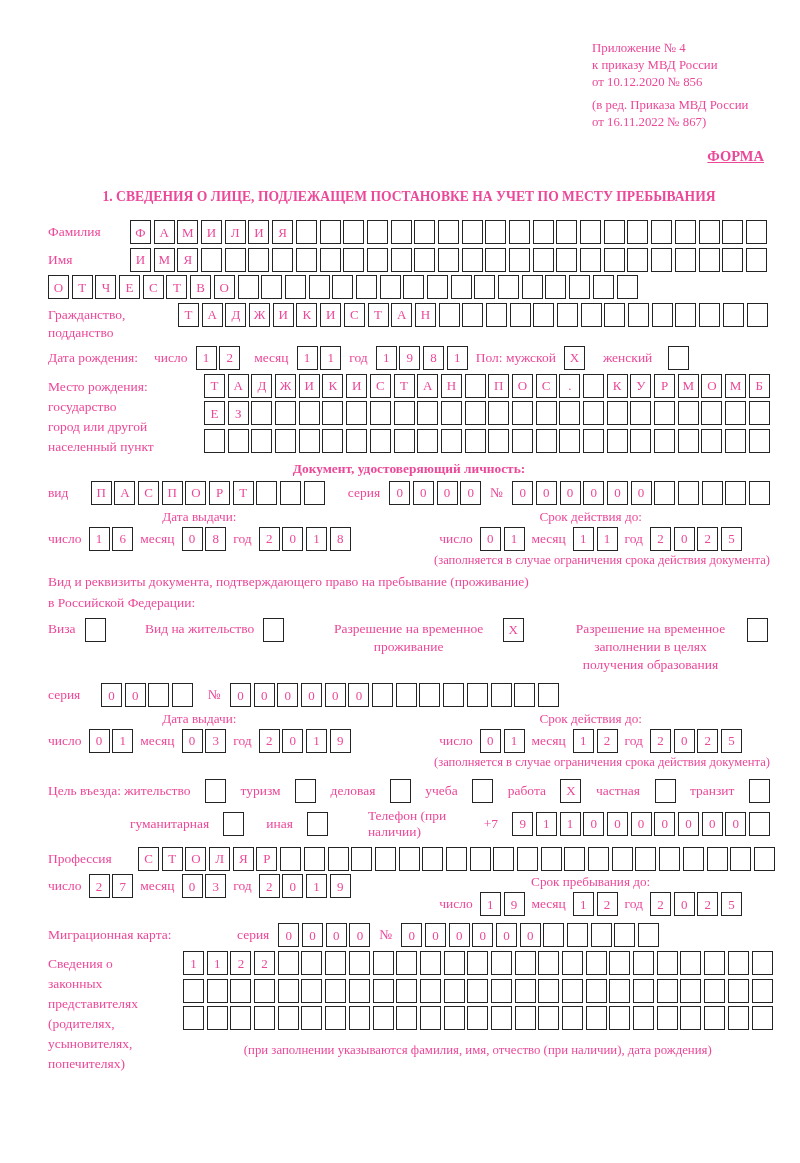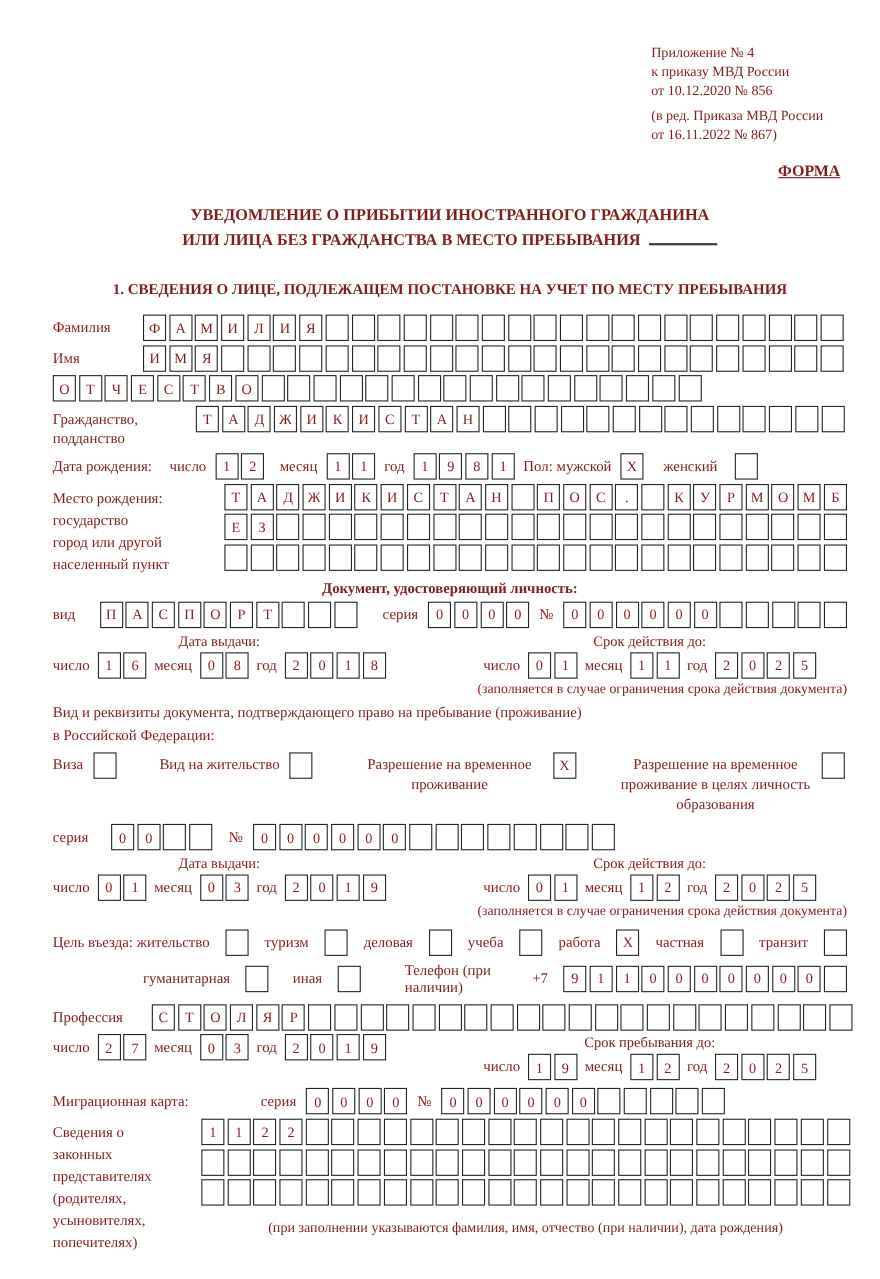--- a/index.html
+++ b/index.html
@@ -1,18 +1,18 @@
 <!DOCTYPE html>
 <html><head>
 <meta charset="utf-8">
 <style>
   html,body{margin:0;padding:0;background:#ffffff;}
   .page{
     position:relative;width:800px;height:1163px;background:#fff;
-    font-family:"Liberation Serif","DejaVu Serif",serif;color:#7f1d1d;
+    font-family:"Liberation Serif","DejaVu Serif",serif;color:#ec4899;
     font-size:13.5px;box-sizing:border-box;padding:40px 30px 0 48px;overflow:hidden;
   }
   
   .appendix{margin-left:auto;width:178px;font-size:12.8px;line-height:1.32;}
   .appendix .rev{margin-top:6px;}
   .forma{text-align:right;font-weight:bold;font-size:14.5px;margin:18px 6px 0 0;text-decoration:underline;}
   .title{margin-top:20px;text-align:center;font-weight:bold;font-size:14.8px;line-height:1.55;}
   .title-underline{display:inline-block;width:62px;border-bottom:2.5px solid #3a3a3a;margin-left:8px;vertical-align:baseline;height:12px;}
   .sec-heading{margin-top:24px;text-align:center;font-weight:bold;font-size:13.6px;}
   .form-area{margin-top:15px;}
@@ -56,24 +56,20 @@
 
   <div class="appendix">
     <div>Приложение № 4</div>
     <div>к приказу МВД России</div>
     <div>от 10.12.2020 № 856</div>
     <div class="rev">(в ред. Приказа МВД России</div>
     <div>от 16.11.2022 № 867)</div>
   </div>
   <div class="forma">ФОРМА</div>
 
-  <div class="title">
-    <div>УВЕДОМЛЕНИЕ О ПРИБЫТИИ ИНОСТРАННОГО ГРАЖДАНИНА</div>
-    <div><span>ИЛИ ЛИЦА БЕЗ ГРАЖДАНСТВА В МЕСТО ПРЕБЫВАНИЯ</span><span class="title-underline"></span></div>
-  </div>
 
   <div class="sec-heading">1. СВЕДЕНИЯ О ЛИЦЕ, ПОДЛЕЖАЩЕМ ПОСТАНОВКЕ НА УЧЕТ ПО МЕСТУ ПРЕБЫВАНИЯ</div>
 
   <div class="form-area">
 
     <div class="frow">
       <span class="flabel w82">Фамилия</span>
       <span class="cells">
           <span class="cell">Ф</span>
           <span class="cell">А</span>
@@ -425,21 +421,21 @@
             <span class="cell"></span>
           </span>
       </div>
       <div class="opt">
         <span class="opt-label c w170">Разрешение на временное проживание</span>
         <span class="cells">
             <span class="cell">X</span>
           </span>
       </div>
       <div class="opt">
-        <span class="opt-label c w175">Разрешение на временное проживание в целях личность образования</span>
+        <span class="opt-label c w175">Разрешение на временное заполнении в целях получения образования</span>
         <span class="cells">
             <span class="cell"></span>
           </span>
       </div>
     </div>
 
     <div class="inline-row mt9" style="gap:9px;">
       <span style="width:44px;">серия</span>
       <span class="cells">
           <span class="cell">0</span>

